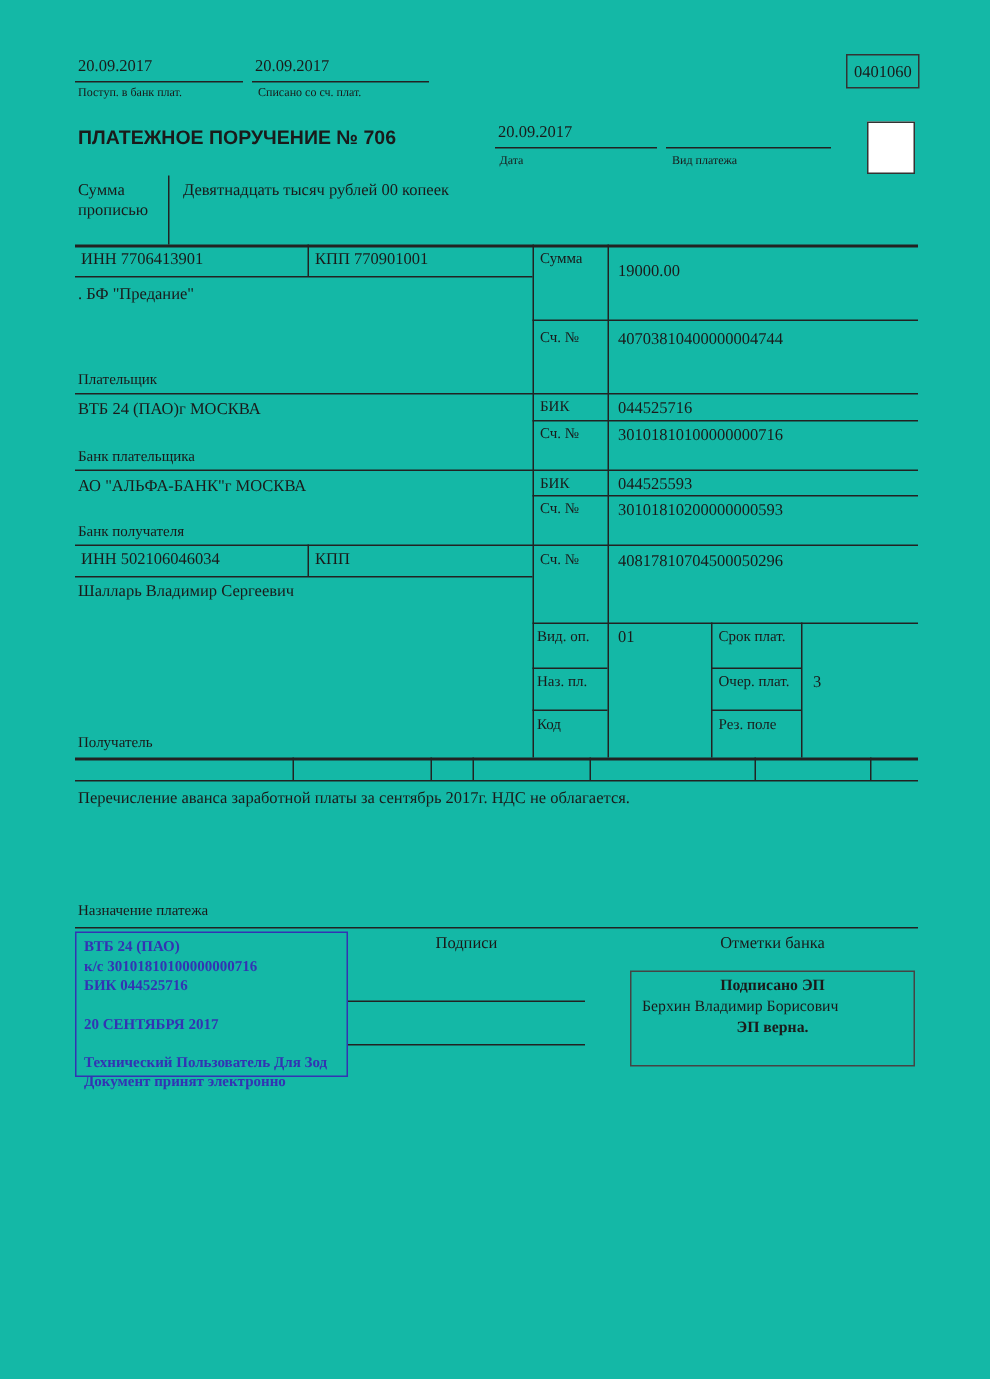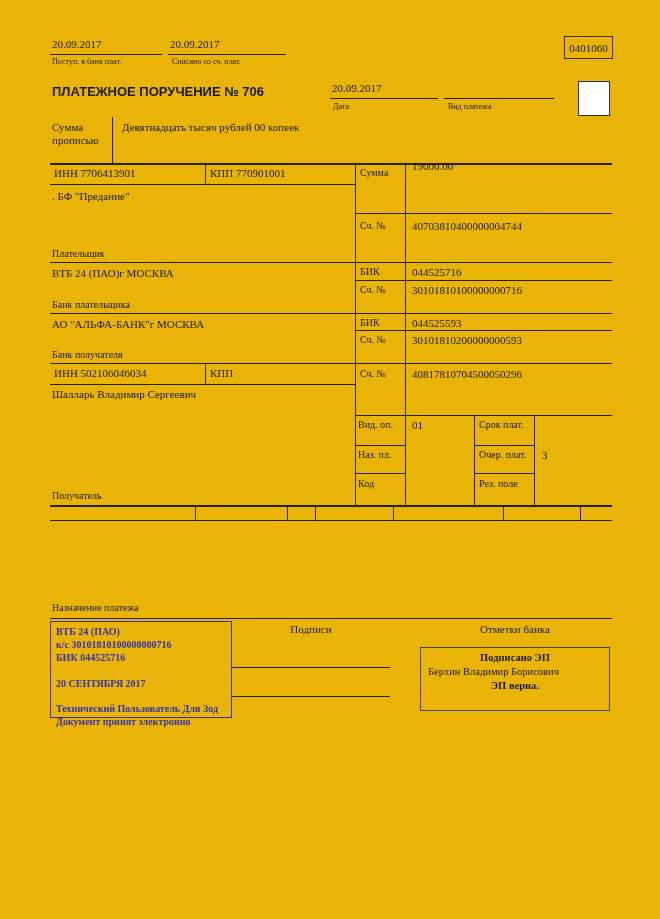--- a/index.html
+++ b/index.html
@@ -1,19 +1,19 @@
 <!DOCTYPE html>
 <html><head>
 <meta charset="utf-8">
 <style>
   html,body{margin:0;padding:0;background:#e8e8e8;}
   .page{
     position:relative;
     width:660px;height:919px;
-    background:#eab308;
+    background:#14b8a6;
     font-family:"Liberation Serif","DejaVu Serif",serif;
     color:#1a1a1a;
     overflow:hidden;
   }
   .t{position:absolute;font-size:11px;line-height:1.2;white-space:pre;}
   .small{font-size:8px;}
   .lab{font-size:10px;}
   .wrap{white-space:normal;}
   .hline{position:absolute;height:0;border-top:1px solid #222;}
   .hline.thick{border-top-width:2px;}
@@ -78,21 +78,21 @@
   <div class="hline thick" style="left:50px;top:505px;width:562px;"></div>
 
   <div class="t" style="left:54px;top:167px;">ИНН 7706413901</div>
   <div class="vline" style="left:205px;top:163px;height:21px;"></div>
   <div class="t" style="left:210px;top:167px;">КПП 770901001</div>
   <div class="hline" style="left:50px;top:184px;width:305px;"></div>
   <div class="t" style="left:52px;top:190px;">. БФ "Предание"</div>
   <div class="t lab" style="left:52px;top:248px;">Плательщик</div>
 
   <div class="t lab" style="left:360px;top:167px;">Сумма</div>
-  <div class="t" style="left:412px;top:160px;">19000.00</div>
+  <div class="t" style="left:412px;top:175px;">19000.00</div>
   <div class="hline" style="left:355px;top:213px;width:257px;"></div>
   <div class="t lab" style="left:360px;top:220px;">Сч. №</div>
   <div class="t" style="left:412px;top:220px;">40703810400000004744</div>
 
   <div class="hline" style="left:50px;top:262px;width:562px;"></div>
   <div class="t" style="left:52px;top:267px;">ВТБ 24 (ПАО)г МОСКВА</div>
   <div class="t lab" style="left:360px;top:266px;">БИК</div>
   <div class="t" style="left:412px;top:266px;">044525716</div>
   <div class="hline" style="left:355px;top:280px;width:257px;"></div>
   <div class="t lab" style="left:360px;top:284px;">Сч. №</div>
@@ -136,20 +136,21 @@
   <div class="t lab" style="left:479px;top:478px;">Рез. поле</div>
 
   <div class="vline" style="left:195px;top:505px;height:15px;"></div>
   <div class="vline" style="left:287px;top:505px;height:15px;"></div>
   <div class="vline" style="left:315px;top:505px;height:15px;"></div>
   <div class="vline" style="left:393px;top:505px;height:15px;"></div>
   <div class="vline" style="left:503px;top:505px;height:15px;"></div>
   <div class="vline" style="left:580px;top:505px;height:15px;"></div>
   <div class="hline med" style="left:50px;top:520px;width:562px;"></div>
 
+  <div class="t" style="left:52px;top:526px;">Перечисление аванса заработной платы за сентябрь 2017г. НДС не облагается.</div>
   <div class="t lab" style="left:52px;top:602px;">Назначение платежа</div>
   <div class="hline" style="left:50px;top:618px;width:562px;"></div>
 
   <div class="stamp" id="stamp" style="color: rgb(51, 51, 179); border-color: rgb(51, 51, 179);">
     <div>ВТБ 24 (ПАО)</div>
     <div>к/с 30101810100000000716</div>
     <div>БИК 044525716</div>
     <div class="gap12">20 СЕНТЯБРЯ 2017</div>
     <div class="gap12">Технический Пользователь Для Зод</div>
     <div>Документ принят электронно</div>

